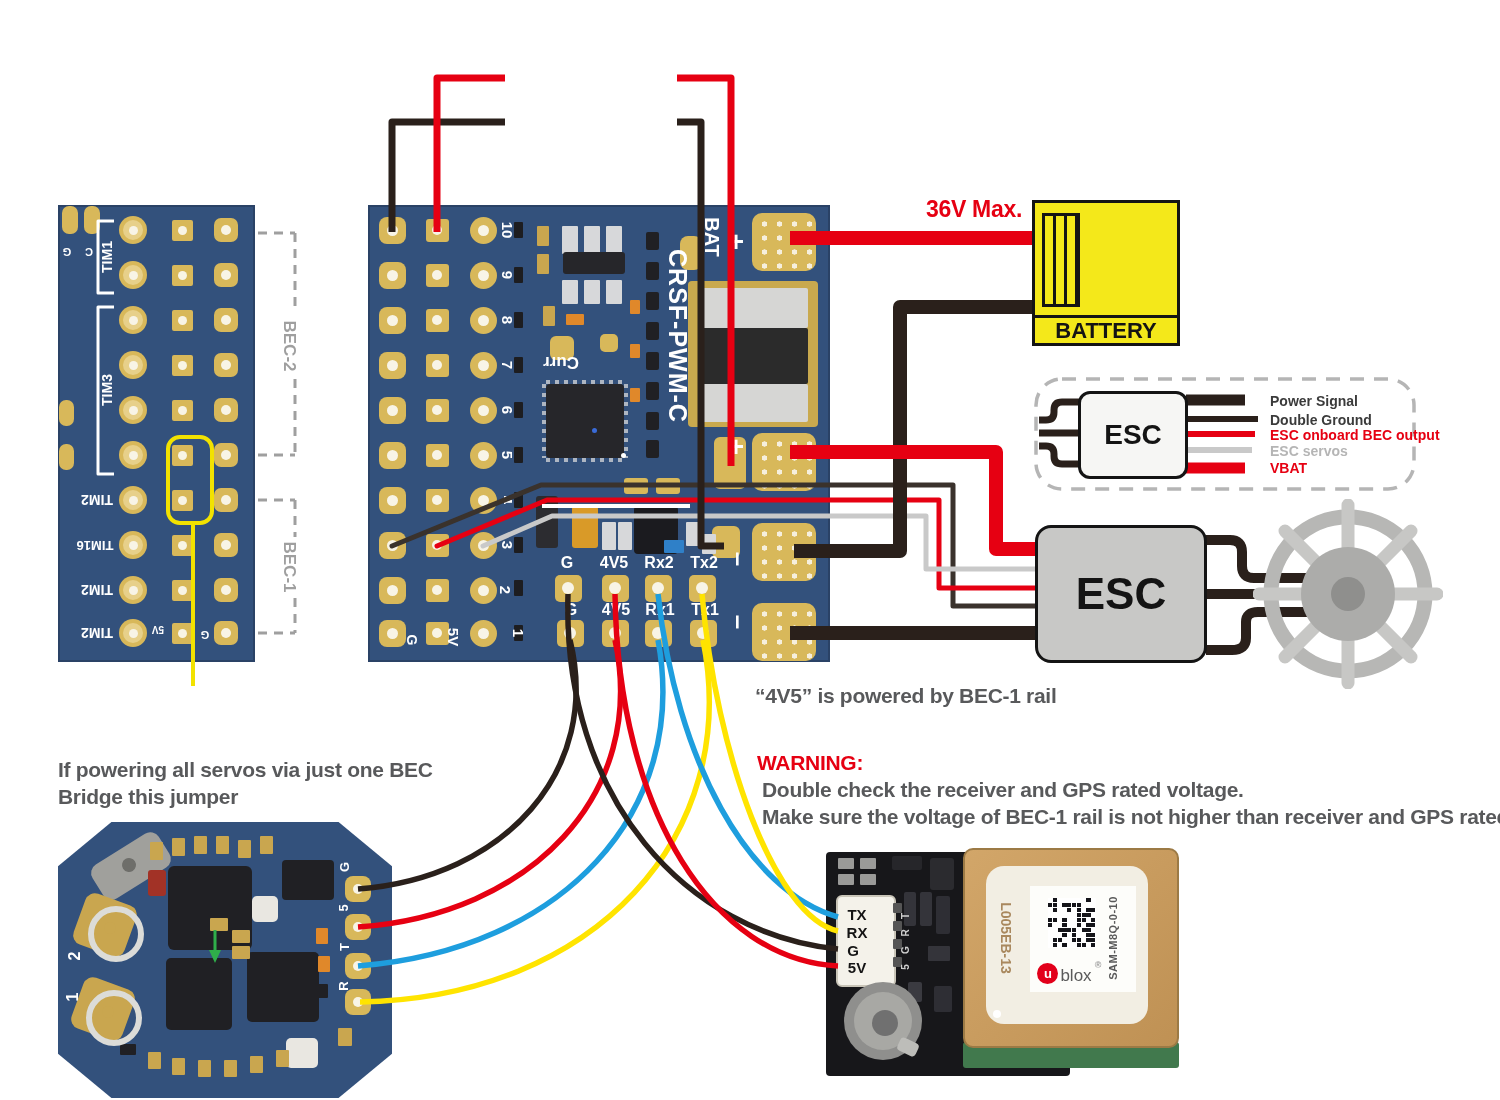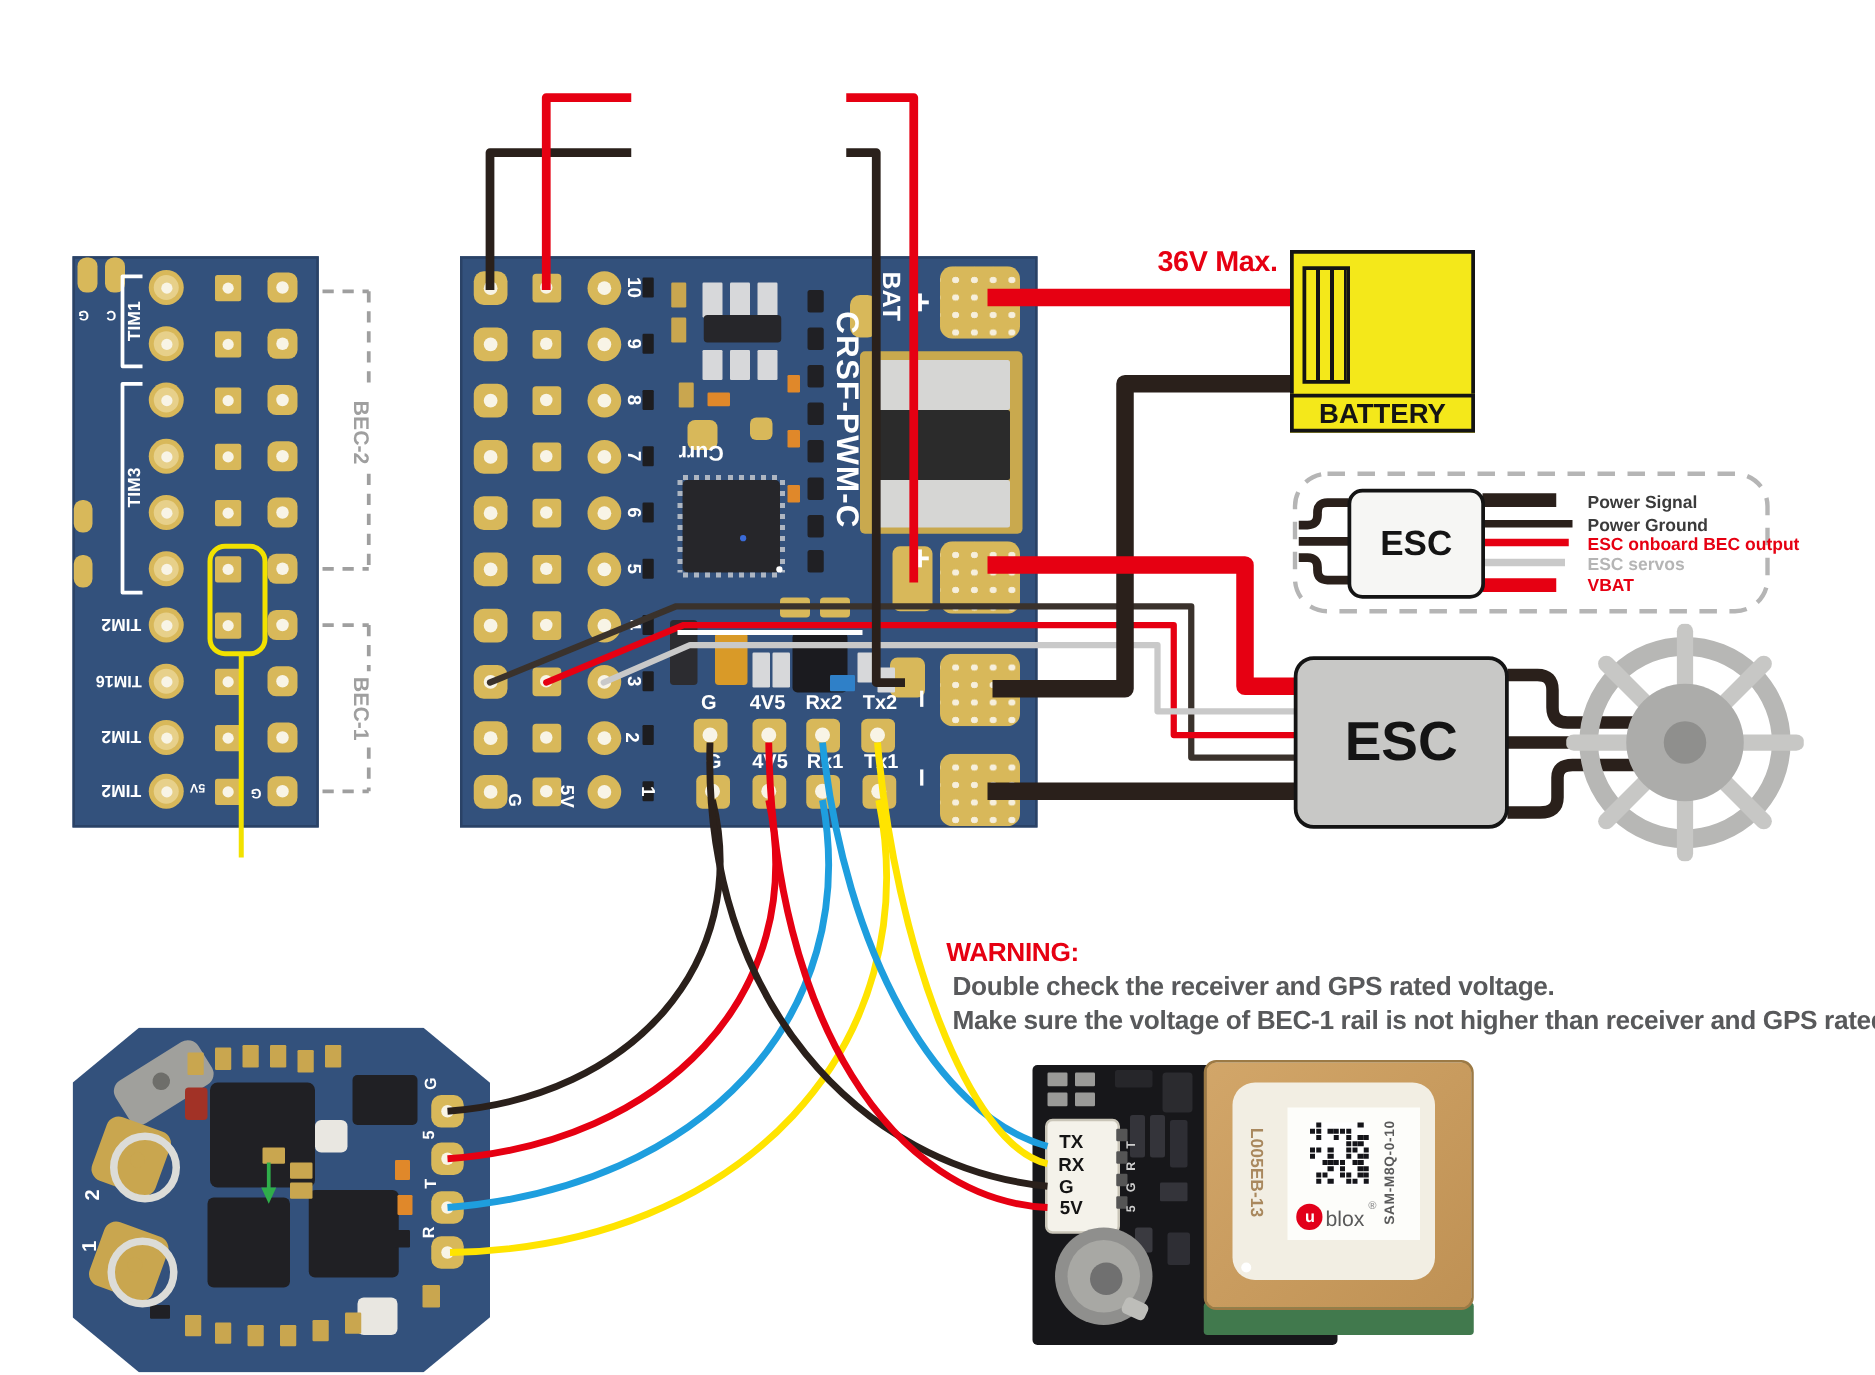--- a/index.html
+++ b/index.html
@@ -228,21 +228,21 @@
   <div class="abs" style="left:1032px;top:315px;width:148px;height:31px;border:3px solid #141414;background:#f4e81a;z-index:9;
               box-sizing:border-box;display:flex;align-items:center;justify-content:center;">
     <span style="font-weight:bold;font-size:22px;color:#141414;">BATTERY</span>
   </div>
   <span class="note" style="left:926px;top:196px;color:#e60012;font-size:23px;">36V Max.</span>
 
   <div class="overlaybox" style="left:1078px;top:391px;width:110px;height:88px;background:#f6f6f4;border:3px solid #141414;border-radius:12px;font-size:28px;">
     <span>ESC</span>
   </div>
   <span class="legend-item" style="left: 1270px; top: 393px; color: rgb(59, 59, 59);">Power Signal</span>
-  <span class="legend-item" style="left: 1270px; top: 412px; color: rgb(59, 59, 59);">Power Ground</span>
+  <span class="legend-item" style="left: 1270px; top: 412px; color: rgb(59, 59, 59);">Double Ground</span>
   <span class="legend-item" style="left: 1270px; top: 427px; color: rgb(230, 0, 18);">ESC onboard BEC output</span>
   <span class="legend-item" style="left: 1270px; top: 443px; color: rgb(181, 181, 181);">ESC servos</span>
   <span class="legend-item" style="left: 1270px; top: 460px; color: rgb(230, 0, 18);">VBAT</span>
 
   <div class="overlaybox" style="left:1035px;top:525px;width:172px;height:138px;background:#c8c8c6;border:3.5px solid #141414;border-radius:16px;font-size:44px;">
     <span>ESC</span>
   </div>
 
   <svg class="abs" style="left:1253px;top:499px;z-index:8;" width="190" height="190" viewBox="0 0 190 190">
     <circle cx="95" cy="95" r="77" fill="none" stroke="#b7b7b5" stroke-width="15"></circle>
@@ -255,21 +255,26 @@
         <path d="M95,95 L32,158"></path>
         <path d="M95,95 L6,95"></path>
         <path d="M95,95 L32,32"></path>
     </g>
     <circle cx="95" cy="95" r="47" fill="#acacaa"></circle>
     <circle cx="95" cy="95" r="17" fill="#8f8f8d"></circle>
   </svg>
 
   <div class="note" style="left:58px;top:686px;">
   </div>
+  <div class="note" style="left:58px;top:756px;">
+    <div>If powering all servos via just one BEC</div>
+    <div>Bridge this jumper</div>
+  </div>
   <div class="note" style="left:755px;top:682px;">
+    <div>“4V5” is powered by BEC-1 rail</div>
   </div>
   <div class="note" style="left:757px;top:749px;">
     <div style="color:#e60012;">WARNING:</div>
     <div style="margin-left:5px;">Double check the receiver and GPS rated voltage.</div>
     <div style="margin-left:5px;">Make sure the voltage of BEC-1 rail is not higher than receiver and GPS rated voltage.</div>
   </div>
 
 <div style="position: absolute; left: 378.5px; top: 216.5px; width: 27px; height: 27px; z-index: 2; background: rgb(216, 184, 90); border-radius: 8px;"></div>
     <div style="position: absolute; left: 386.5px; top: 224.5px; width: 11px; height: 11px; z-index: 2; background: rgb(248, 244, 230); border-radius: 11px;"></div>
     <div style="position: absolute; left: 425.5px; top: 218.5px; width: 23px; height: 23px; z-index: 2; background: rgb(216, 184, 90); border-radius: 3px;"></div>

